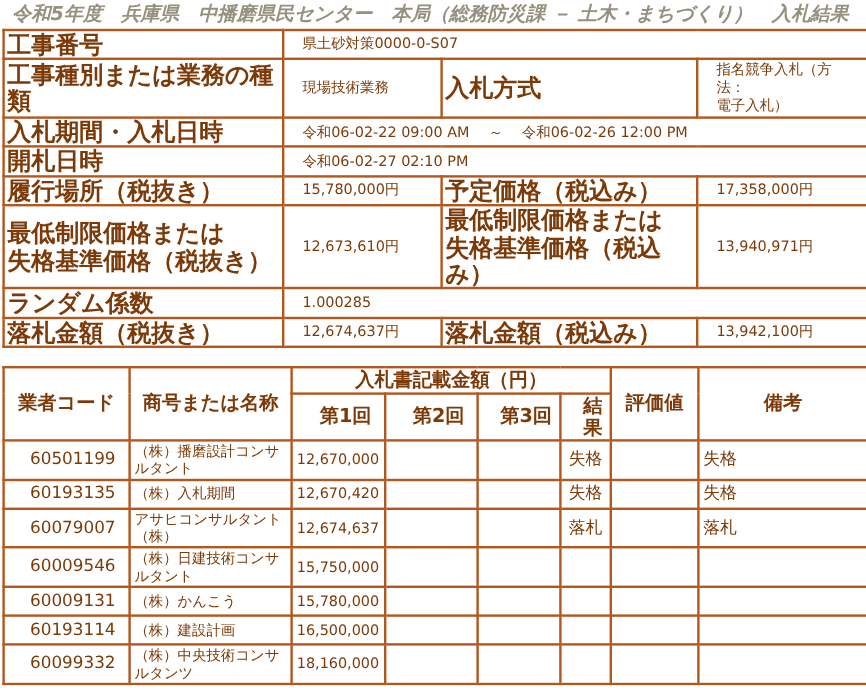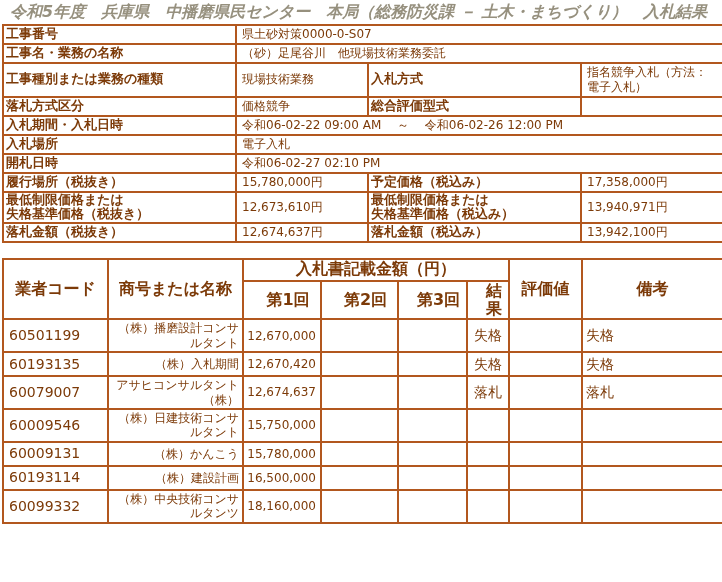--- a/index.html
+++ b/index.html
@@ -33,51 +33,51 @@
     background:#fff;
   }
   td,th{
     border:2px solid var(--border);
     overflow:hidden;
     vertical-align:middle;
   }
   
   .summary{margin-left:1px;}
   .summary td.lbl{
-    font-size:13px;
+    font-size:20px;
     font-weight:bold;
     line-height:1.12;
     padding:0 2px;
     white-space:pre-line;
   }
   .summary td.val{
     font-size:12px;
     line-height:1.25;
-    padding:1px 5px;
+    padding:1px 15px;
     white-space:pre-line;
   }
   
   .bids{margin-top:15px;margin-left:1px;}
   .bids th{
     font-size:16px;
     font-weight:bold;
     text-align:center;
     padding:0 1px;
     line-height:1.15;
   }
   .bids th.group{height:22px;}
   .bids th.sub{height:20px;padding-left:13px;}
   .bids td{
     font-size:12px;
     padding:1px 3px;
     height:24px;
     line-height:1.2;
   }
-  .bids td.code{font-size:14px;text-align:left;padding-left:5px;}
-  .bids td.name{text-align:right;}
+  .bids td.code{font-size:14px;text-align:left;padding-left:21px;}
+  .bids td.name{text-align:left;}
   .bids td.money{text-align:right;padding-right:4px;}
   .bids td.result{font-size:14px;text-align:center;}
   .bids td.eval{text-align:left;}
   .bids td.remarks{font-size:14px;text-align:left;}
 </style>
 </head>
 <body>
 
 <div class="title">令和5年度　兵庫県　中播磨県民センター　本局（総務防災課 － 土木・まちづくり）　入札結果</div>
 
@@ -87,61 +87,51 @@
       <col style="width:132px">
       <col style="width:213px">
       <col style="width:142px">
   </colgroup>
   <tbody>
       <tr>
         <td class="lbl">工事番号</td>
         <td class="val" colspan="3">県土砂対策0000-0-S07</td>
       </tr>
       <tr>
-        <td class="lbl">工事名・業務の名称</td>
-        <td class="val" colspan="3">（砂）足尾谷川　他現場技術業務委託</td>
-      </tr>
-      <tr>
         <td class="lbl">工事種別または業務の種類</td>
         <td class="val">現場技術業務</td>
         <td class="lbl">入札方式</td>
         <td class="val">指名競争入札（方法：
 電子入札）</td>
       </tr>
       <tr>
-        <td class="lbl">落札方式区分</td>
-        <td class="val">価格競争</td>
-        <td class="lbl">総合評価型式</td>
-        <td class="val"></td>
-      </tr>
-      <tr>
         <td class="lbl">入札期間・入札日時</td>
         <td class="val" colspan="3">令和06-02-22 09:00 AM　 ～ 　令和06-02-26 12:00 PM</td>
-      </tr>
-      <tr>
-        <td class="lbl">入札場所</td>
-        <td class="val" colspan="3">電子入札</td>
       </tr>
       <tr>
         <td class="lbl">開札日時</td>
         <td class="val" colspan="3">令和06-02-27 02:10 PM</td>
       </tr>
       <tr>
         <td class="lbl">履行場所（税抜き）</td>
         <td class="val">15,780,000円</td>
         <td class="lbl">予定価格（税込み）</td>
         <td class="val">17,358,000円</td>
       </tr>
       <tr>
         <td class="lbl">最低制限価格または
 失格基準価格（税抜き）</td>
         <td class="val">12,673,610円</td>
         <td class="lbl">最低制限価格または
 失格基準価格（税込み）</td>
         <td class="val">13,940,971円</td>
+      </tr>
+      <tr>
+        <td class="lbl">ランダム係数</td>
+        <td class="val" colspan="3">1.000285</td>
       </tr>
       <tr>
         <td class="lbl">落札金額（税抜き）</td>
         <td class="val">12,674,637円</td>
         <td class="lbl">落札金額（税込み）</td>
         <td class="val">13,942,100円</td>
       </tr>
     </tbody>
 </table>
 

